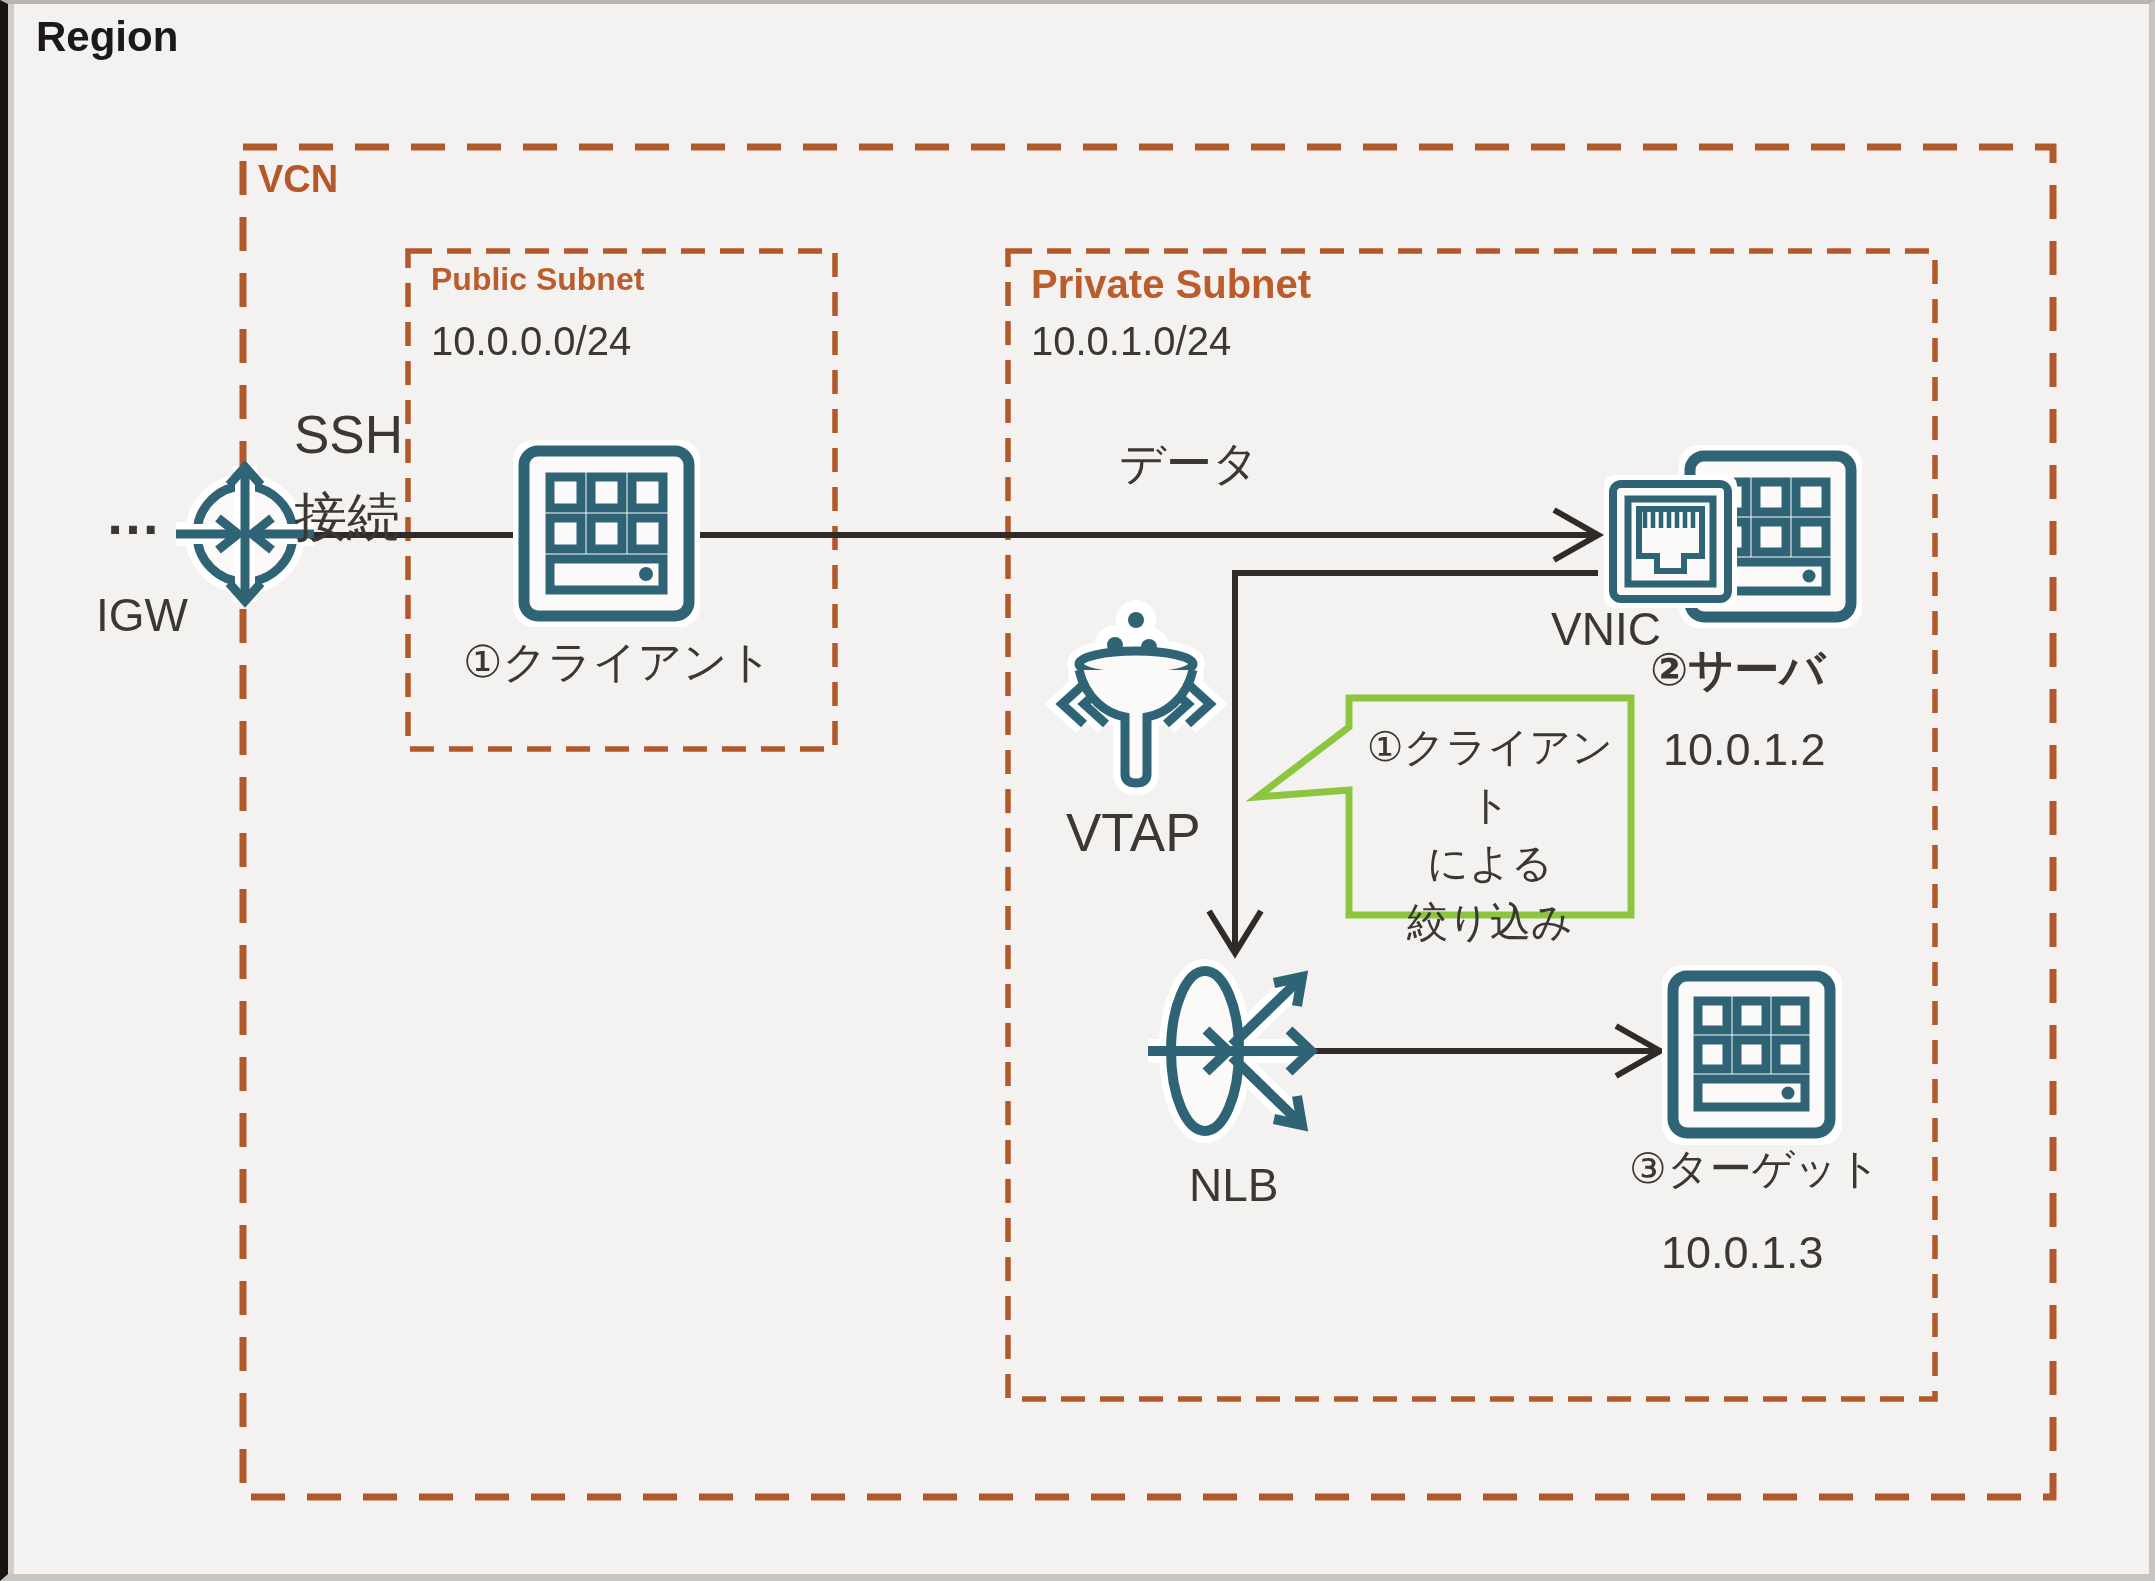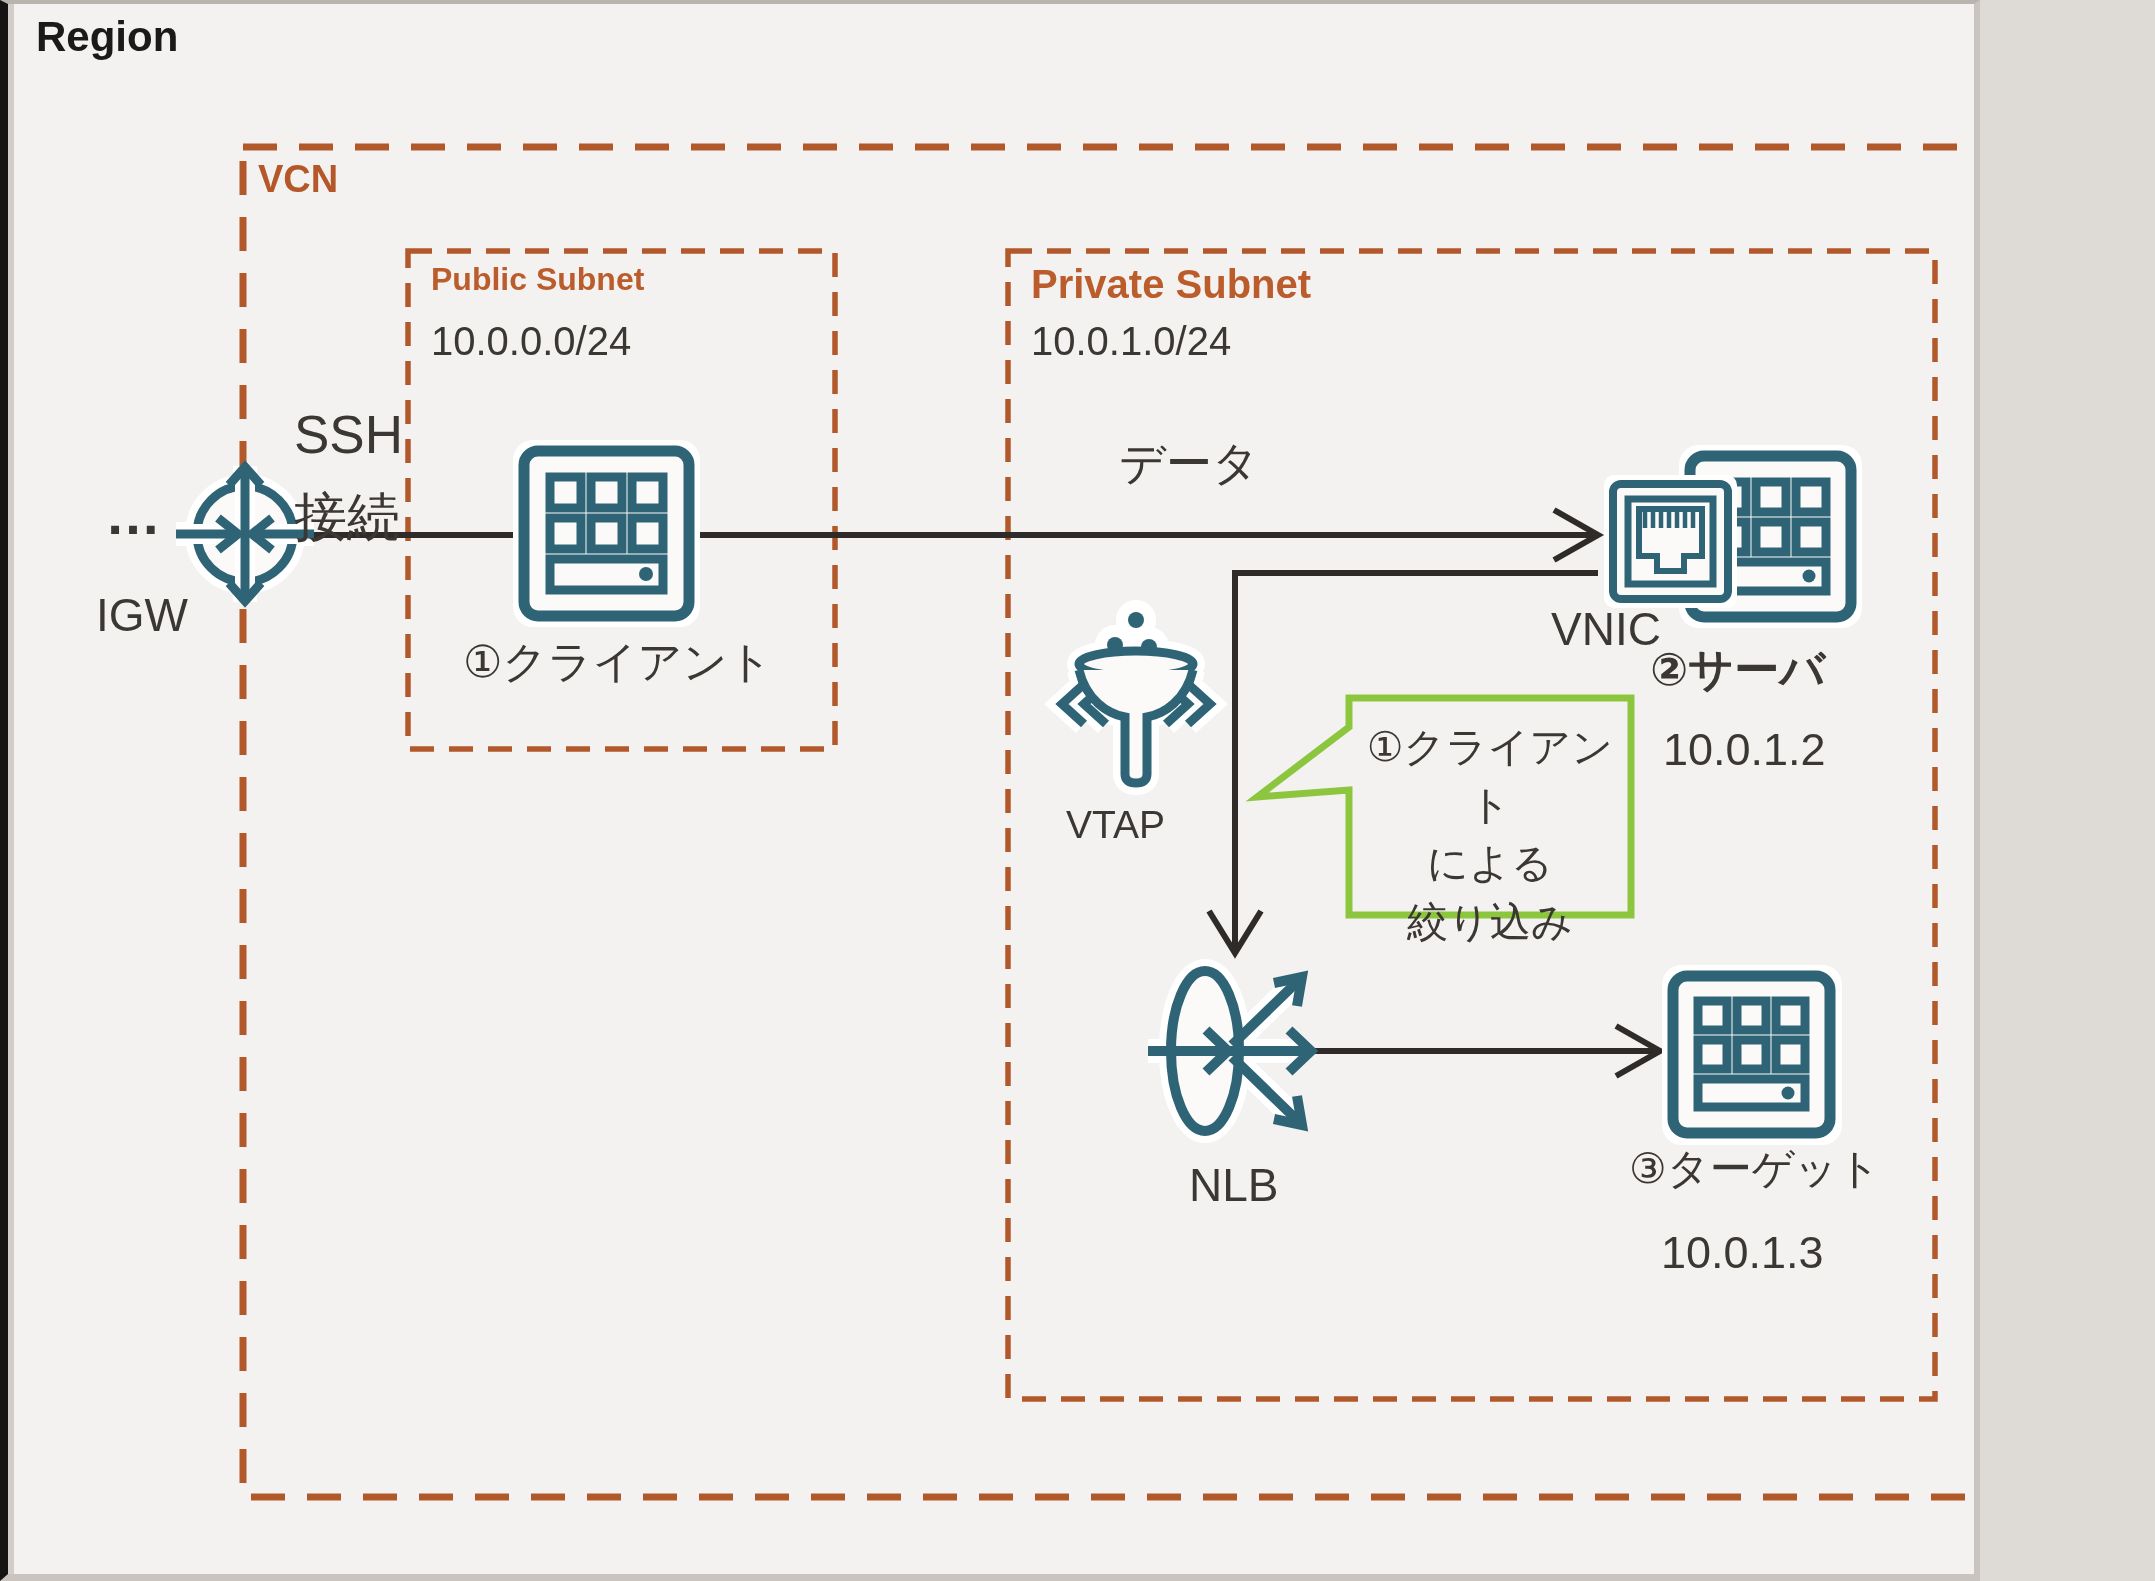--- a/index.html
+++ b/index.html
@@ -1,18 +1,18 @@
 <!DOCTYPE html>
 <html><head>
 <meta charset="utf-8">
 <style>
   html,body{margin:0;padding:0;background:#dedbd7;}
   .stage{
     position:relative;
-    width:1980px;height:1581px;
+    width:2155px;height:1581px;
     box-sizing:border-box;
     background:#f4f2f0;
     border-top:4px solid #b9b4ae;
     border-right:6px solid #c9c4bf;
     border-bottom:7px solid #c9c4bf;
     border-left:8px solid #161412;
     overflow:hidden;
     font-family:"Liberation Sans","DejaVu Sans",sans-serif;
   }
   .stage::before{
@@ -203,21 +203,21 @@
 
   <div class="lbl" style="left:455px;top:634px;font-size:44px;">①クライアント</div>
 
   <div class="lbl" style="left:1111px;top:434px;font-size:46px;">データ</div>
 
   <div class="lbl" style="left:1543px;top:600px;font-size:46px;">VNIC</div>
 
   <div class="lbl" style="left:1642px;top:641px;font-size:45px;font-weight:bold;">②サーバ</div>
   <div class="lbl" style="left:1655px;top:721px;font-size:45px;">10.0.1.2</div>
 
-  <div class="lbl" style="left:1058px;top:800px;font-size:39px;">VTAP</div>
+  <div class="lbl" style="left:1058px;top:800px;font-size:53px;">VTAP</div>
 
   <div class="lbl" style="left:1349px;top:714px;width:266px;font-size:41px;line-height:1.42;text-align:center;white-space:normal;">
     <span style="display:block">①クライアント</span>
     <span style="display:block">による</span>
     <span style="display:block">絞り込み</span>
   </div>
 
   <div class="lbl" style="left:1181px;top:1156px;font-size:46px;">NLB</div>
 
   <div class="lbl" style="left:1621px;top:1142px;font-size:42px;text-align:right;">③ターゲット</div>

